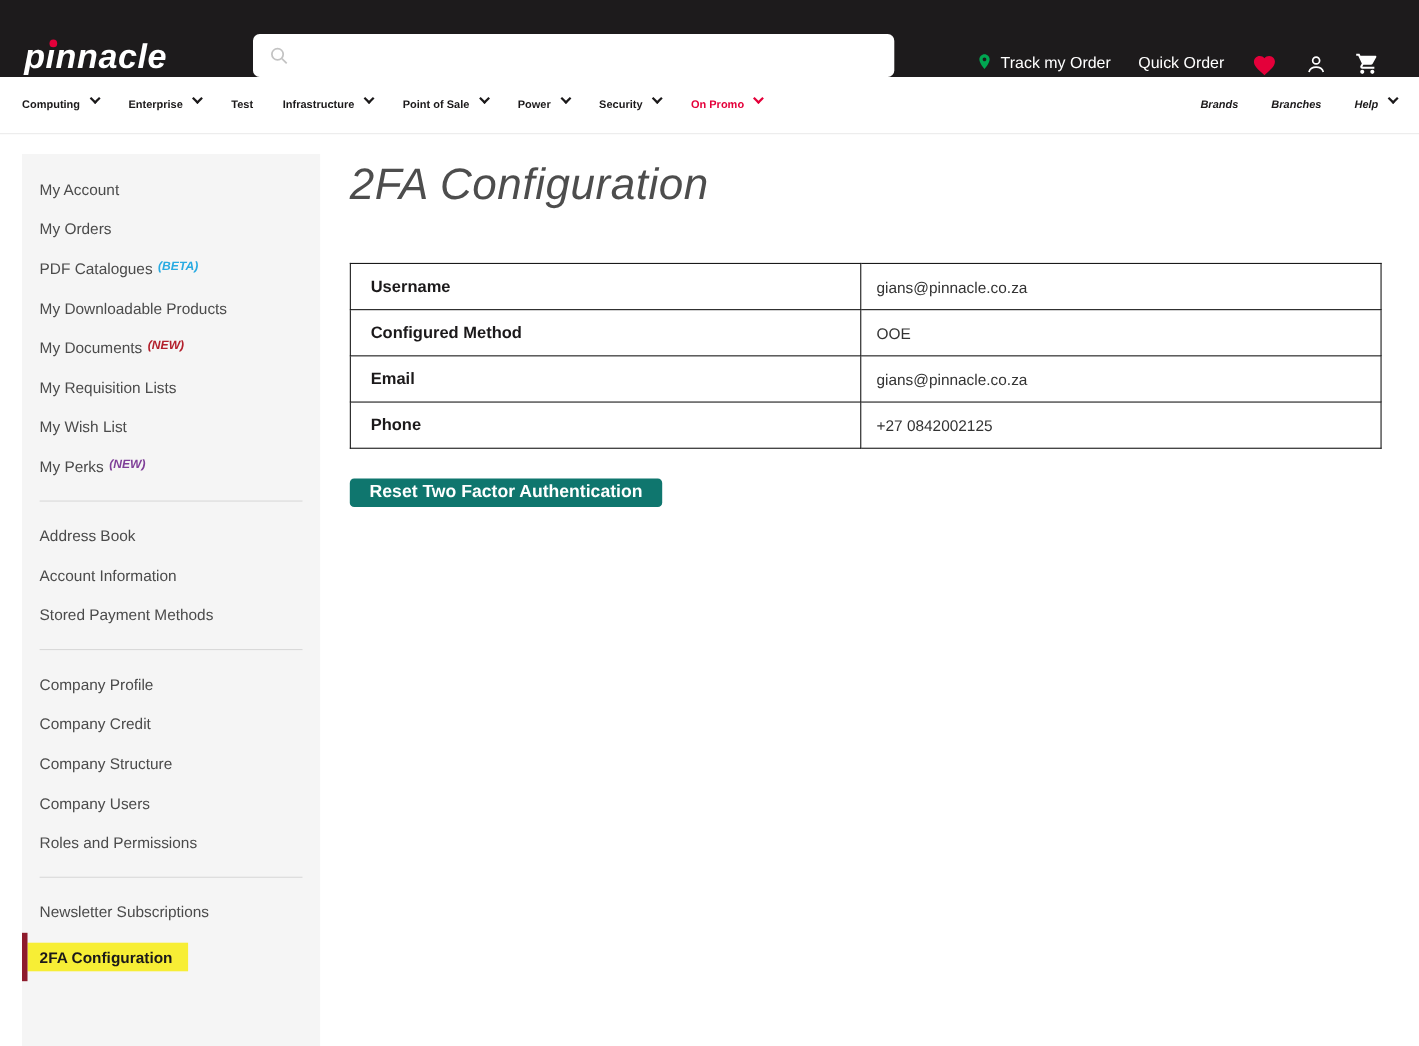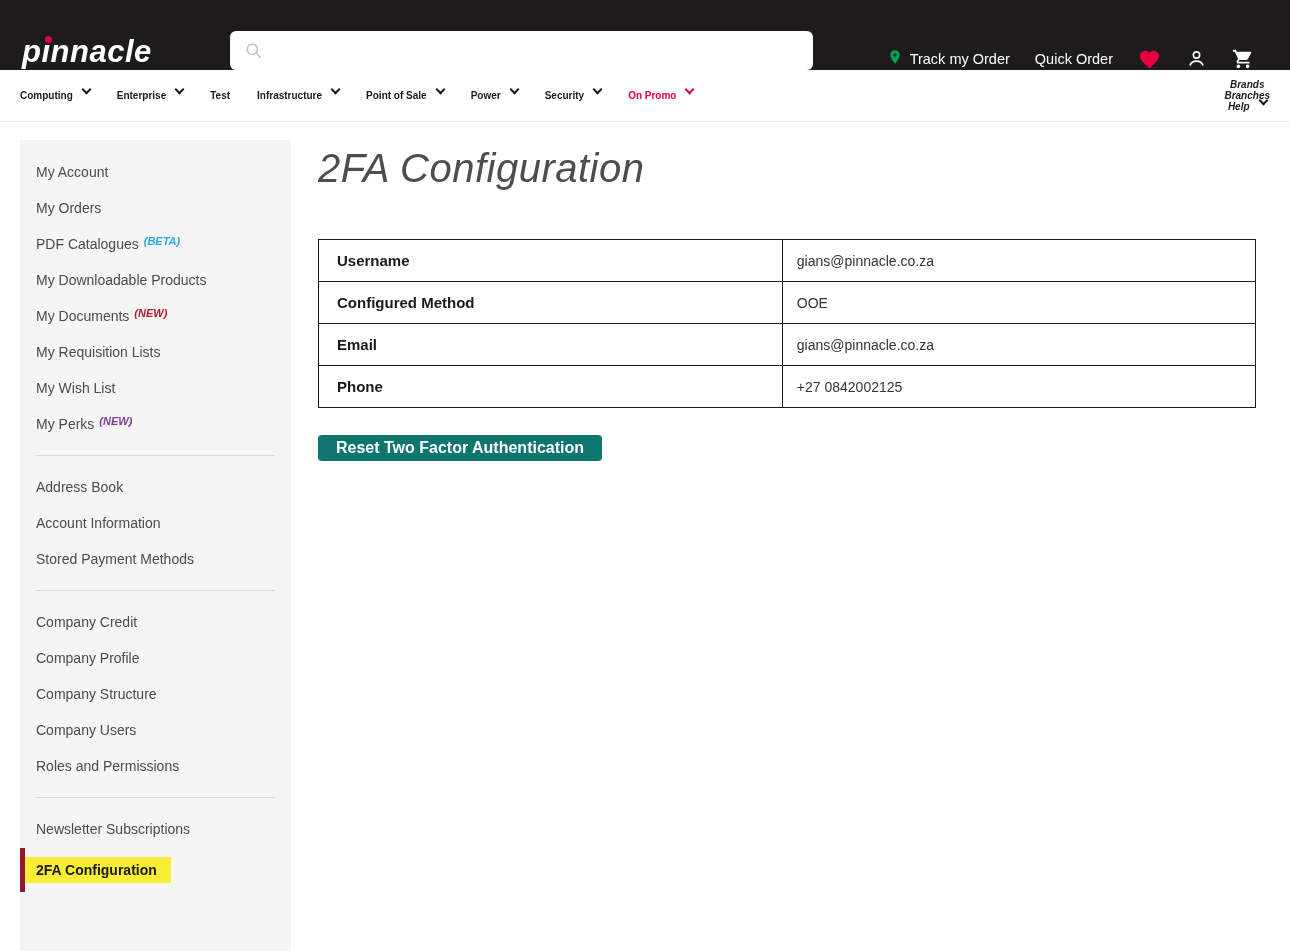--- a/index.html
+++ b/index.html
@@ -26,21 +26,21 @@
 
   
   .nav { height: 52px; background: #fff; display: flex; align-items: center;
     padding: 0 20px; border-bottom: 1px solid #ececec; }
   .nav-item { display: flex; align-items: flex-start; font-size: 10px; font-weight: 700;
     color: #1b191a; margin-right: 27px; cursor: pointer; white-space: nowrap; }
   .nav-item.accent { color: #e4003a; }
   .chev { display: inline-block; width: 7px; height: 7px;
     border-right: 2px solid currentColor; border-bottom: 2px solid currentColor;
     transform: rotate(45deg); margin-left: 10px; margin-top: -4px; }
-  .nav-right { margin-left: auto; display: flex; align-items: center; flex-direction: column; }
+  .nav-right { margin-left: auto; display: flex; align-items: center; }
   .nav-right .nav-item { font-style: italic; margin-right: 0; margin-left: 30px;
     font-weight: 700; }
 
   
   .page { display: flex; align-items: stretch; margin: 18px 0 0 20px;
     height: calc(951px - 122px - 18px); }
 
   
   .sidebar { width: 271px; background: #f5f5f5; padding: 14px 0 30px; flex: none; }
   .side-item { position: relative; padding: 10px 16px; font-size: 14px; color: #4b4b4b;
@@ -180,22 +180,22 @@
     <div class="side-item"><span>My Perks</span><span class="badge new-purple">(NEW)</span></div>
 
     <hr class="side-divider">
 
     <div class="side-item"><span>Address Book</span></div>
     <div class="side-item"><span>Account Information</span></div>
     <div class="side-item"><span>Stored Payment Methods</span></div>
 
     <hr class="side-divider">
 
+    <div class="side-item"><span>Company Profile</span></div>
     <div class="side-item"><span>Company Credit</span></div>
-    <div class="side-item"><span>Company Profile</span></div>
     <div class="side-item"><span>Company Structure</span></div>
     <div class="side-item"><span>Company Users</span></div>
     <div class="side-item"><span>Roles and Permissions</span></div>
 
     <hr class="side-divider">
 
     <div class="side-item"><span>Newsletter Subscriptions</span></div>
     <div class="side-item current">
       <span class="marker"></span>
       <span class="hl">2FA Configuration</span>

